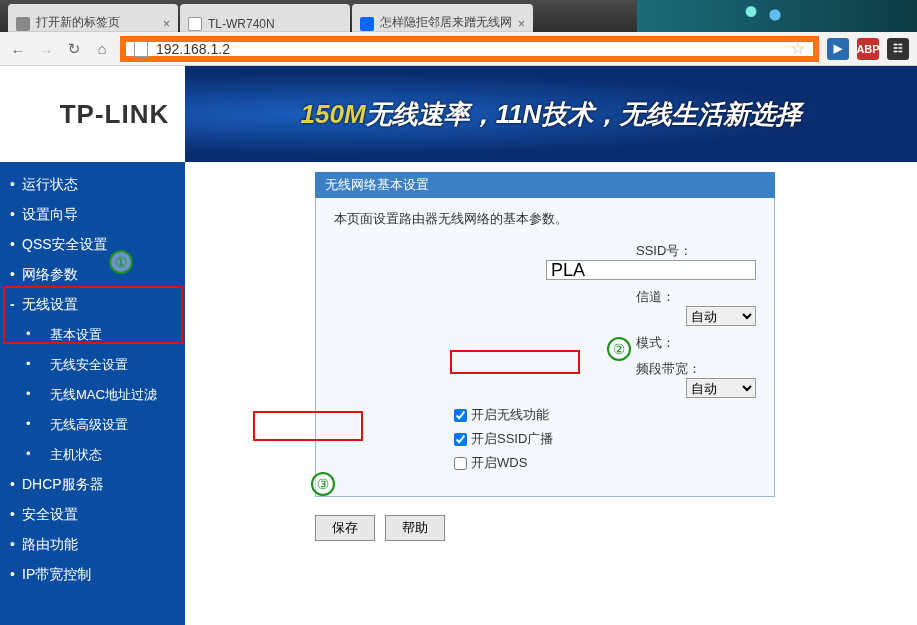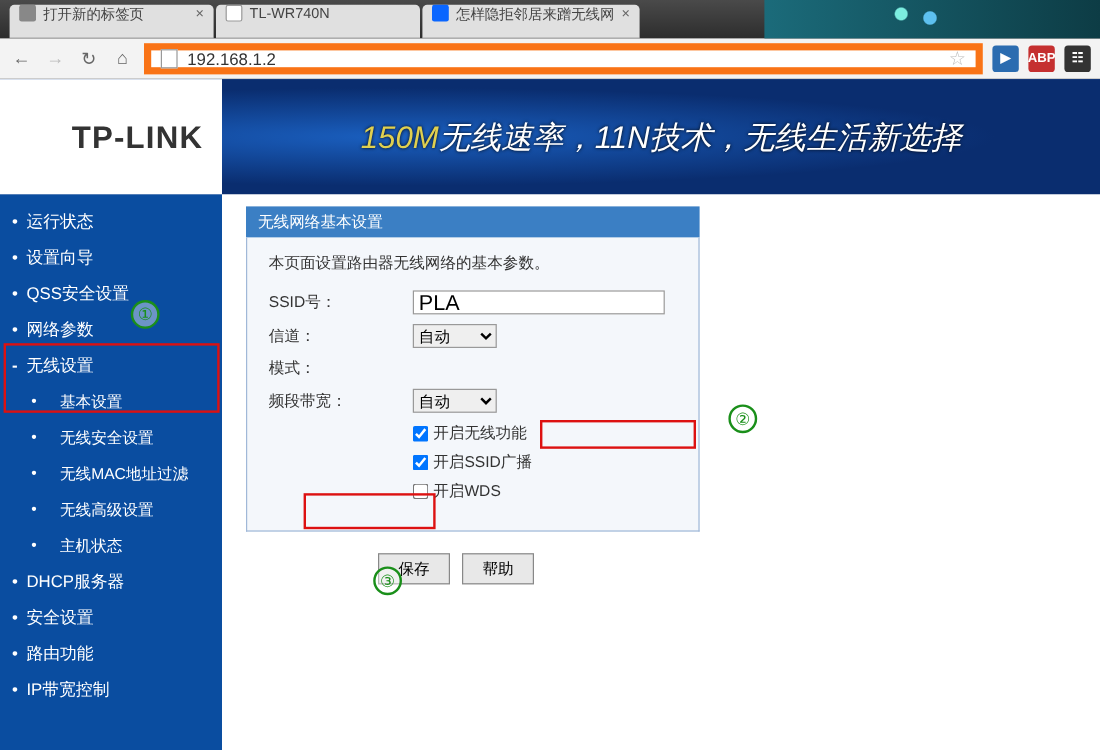--- a/index.html
+++ b/index.html
@@ -1,20 +1,20 @@
 <!DOCTYPE html>
 <html><head>
 <meta charset="utf-8">
 <style>
 * { box-sizing: border-box; margin: 0; padding: 0; }
 body { width: 917px; height: 625px; font-family: Arial, "Microsoft YaHei", sans-serif; font-size: 13px; background: #fff; overflow: hidden; position: relative; }
 
 
 .tabstrip { height: 32px; background: linear-gradient(#4a4a4a,#2d2d2d); display: flex; align-items: flex-end; padding-left: 8px; position: relative; }
-.tab { height: 28px; background: #e0e0e0; border-radius: 4px 4px 0 0; display: flex; align-items: flex-start; padding: 0 8px; margin-right: 2px; font-size: 12px; color: #444; min-width: 170px; gap: 6px; border-bottom: 1px solid #ccc; }
+.tab { height: 28px; background: #e0e0e0; border-radius: 4px 4px 0 0; display: flex; align-items: flex-end; padding: 0 8px; margin-right: 2px; font-size: 12px; color: #444; min-width: 170px; gap: 6px; border-bottom: 1px solid #ccc; }
 .tab .favicon { width: 14px; height: 14px; background: #888; border-radius: 2px; flex-shrink: 0; }
 .tab .favicon.doc { background: #fff; border:1px solid #999; }
 .tab .favicon.zhihu { background: #0a66ff; }
 .tab .tab-title { flex: 1; white-space: nowrap; overflow: hidden; text-overflow: ellipsis; }
 .tab .tab-close { font-size: 12px; color: #666; cursor: pointer; }
 .tabstrip .decor { position: absolute; right: 0; top: 0; height: 32px; width: 280px; background: linear-gradient(90deg,#1b6b7a,#0d3c45); }
 .decor-img { position:absolute; right:110px; top:-2px; width:80px; height:34px; background: radial-gradient(circle at 30% 40%, #8fe 8%, transparent 10%), radial-gradient(circle at 60% 50%, #6cf 10%, transparent 12%); opacity:.9; }
 
 .toolbar { height: 34px; background: #f3f3f3; border-bottom: 1px solid #ccc; display: flex; align-items: center; padding: 0 8px; gap: 8px; }
 .nav-btn { width: 20px; height: 20px; color: #666; display: flex; align-items: center; justify-content: center; font-size: 15px; cursor: pointer; }
@@ -26,39 +26,39 @@
 .ext-red { background: #c53030; }
 .ext-dark { background: #333; }
 
 .page { display: flex; height: calc(100% - 66px); }
 
 
 .banner { position: relative; height: 96px; background: linear-gradient(#0a3d8f,#0a2d6f); display: flex; }
 .banner .logo { width: 185px; height: 96px; background: #fff; display: flex; align-items: center; justify-content: center; padding-left: 44px; }
 .banner .logo-text { font-size: 26px; font-weight: 900; color: #333; letter-spacing: 1px; }
 .banner .slogan { flex:1; display:flex; align-items:center; justify-content:center; background: radial-gradient(ellipse at 20% 50%, #1a5fbf 0%, #0a2d6f 60%); }
-.banner .slogan-text { font-size: 26px; font-weight: 400; font-style: italic; color: #e0d050; text-shadow: 0 0 3px #000; white-space: nowrap; }
+.banner .slogan-text { font-size: 26px; font-weight: 700; font-style: italic; color: #e0d050; text-shadow: 0 0 3px #000; white-space: nowrap; }
 .banner .slogan-text .white { color:#fff; }
 
 
 .sidebar { width: 185px; background: #0a4da0; color: #fff; padding-top: 8px; position: relative; }
 .sidebar ul { list-style: none; }
 .sidebar li { padding: 6px 0 6px 22px; font-size: 14px; cursor: pointer; position: relative; }
 .sidebar li.sub { padding-left: 50px; font-size: 13px; }
 .sidebar li::before { content: "•"; position: absolute; left: 10px; color: #fff; }
 .sidebar li.sub::before { left: 26px; content: "•"; }
 .sidebar li.exp::before { content: "-"; font-weight: bold; }
 .main { flex: 1; background: #fff; padding: 10px 20px; position: relative; }
 
 
-.panel { width: 378px; }
+.panel { margin-left: 110px; width: 460px; }
 .panel-title { background: #3b7fc4; color: #fff; padding: 4px 10px; font-size: 13px; }
 .panel-body { border: 1px solid #a0b8d8; border-top: none; background: #f4f7fb; padding: 12px 18px 18px; }
 .panel-desc { color: #333; font-size: 13px; margin-bottom: 14px; }
-.form-row { display: flex; align-items: center; margin-bottom: 8px; font-size: 13px; }
+.form-row { display: flex; align-items: flex-end; margin-bottom: 8px; font-size: 13px; flex-direction: column; }
 .form-row .lbl { width: 120px; color: #333; }
 .form-row input[type=text] { width: 210px; height: 20px; border: 1px solid #999; padding: 0 4px; font-size: 18px; }
 .form-row select { height: 20px; border: 1px solid #999; font-size: 13px; }
 .check-row { margin-left: 120px; margin-bottom: 6px; display:flex; align-items:center; gap:4px; color:#333; font-size:13px;}
 .check-row input { margin:0; }
 
 .btn-row { margin-top: 18px; margin-left: 110px; display:flex; gap:10px; }
 .btn { padding: 3px 16px; border: 1px solid #888; background: #e8e8e8; font-size: 13px; cursor: pointer; }
 
 

